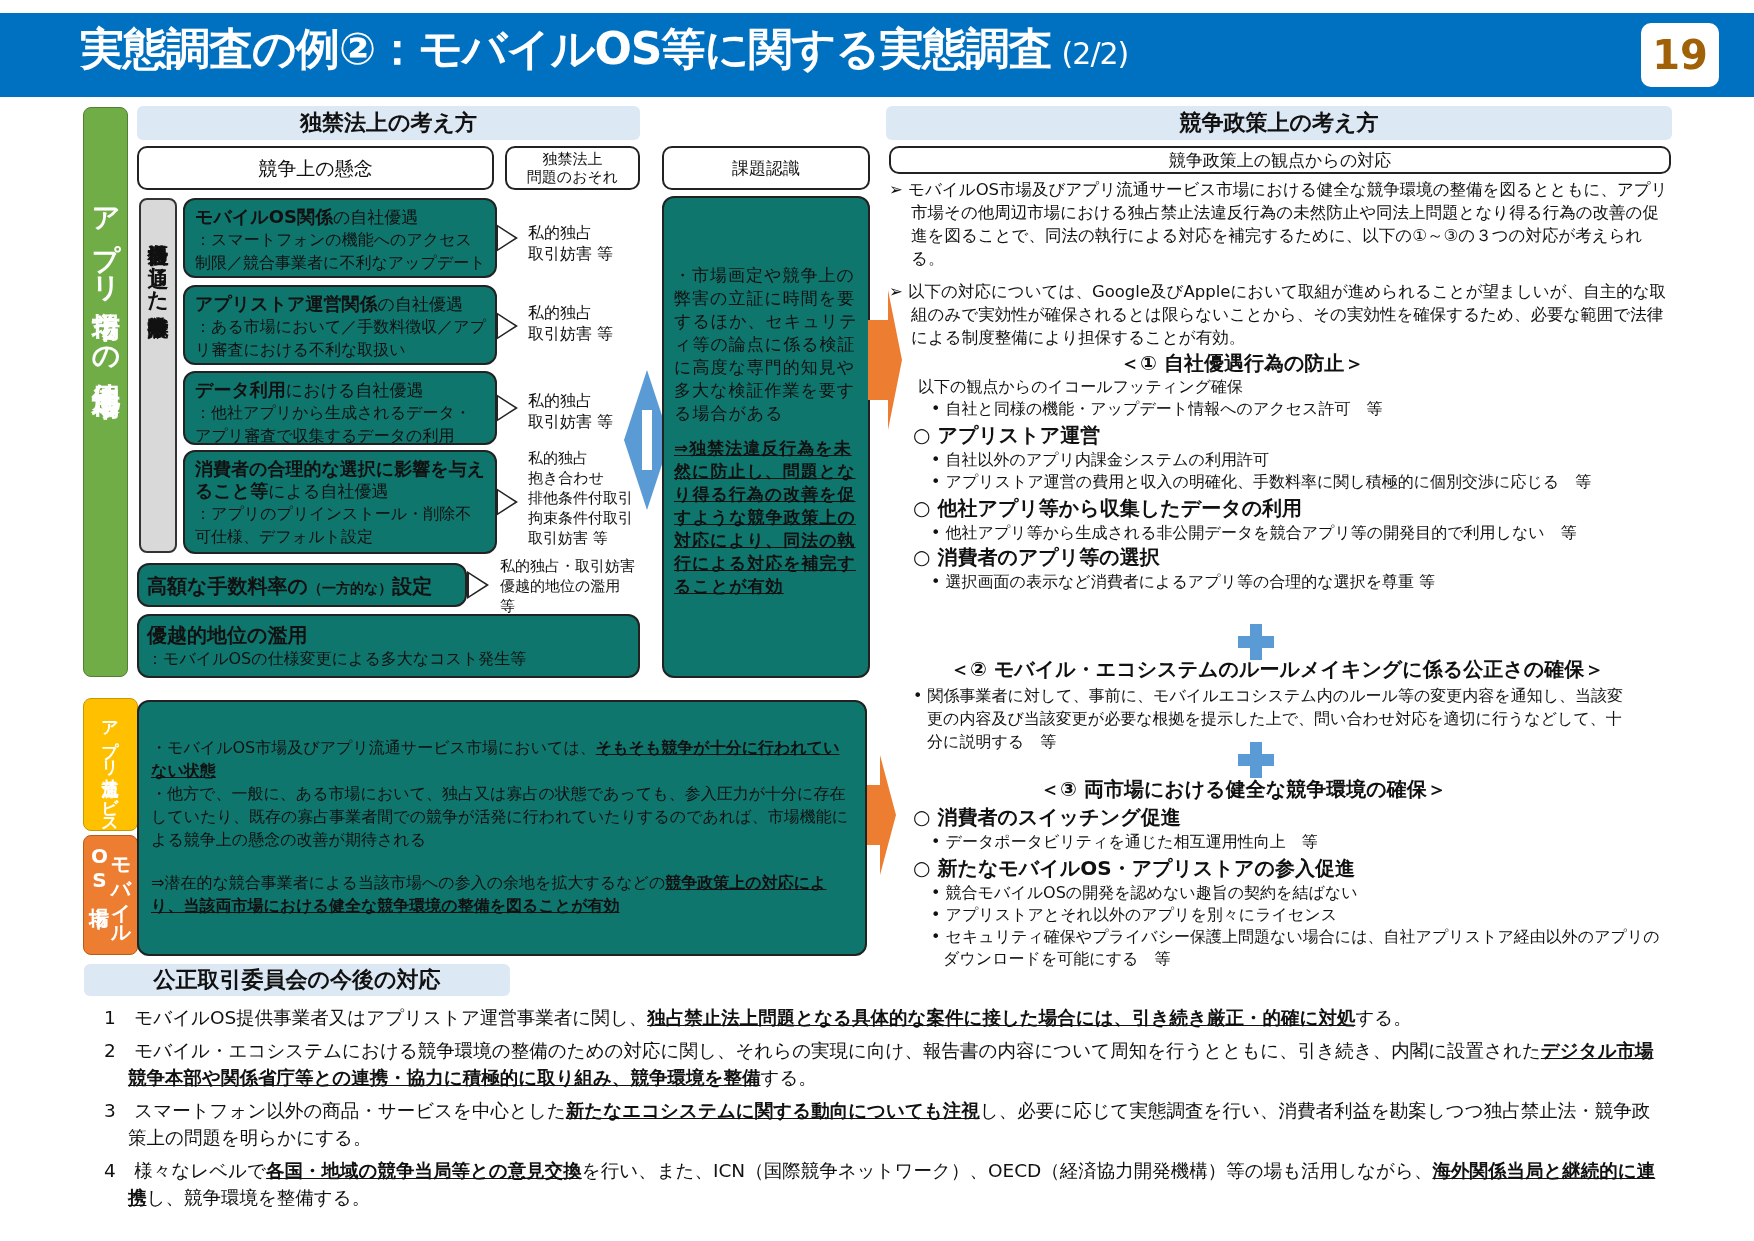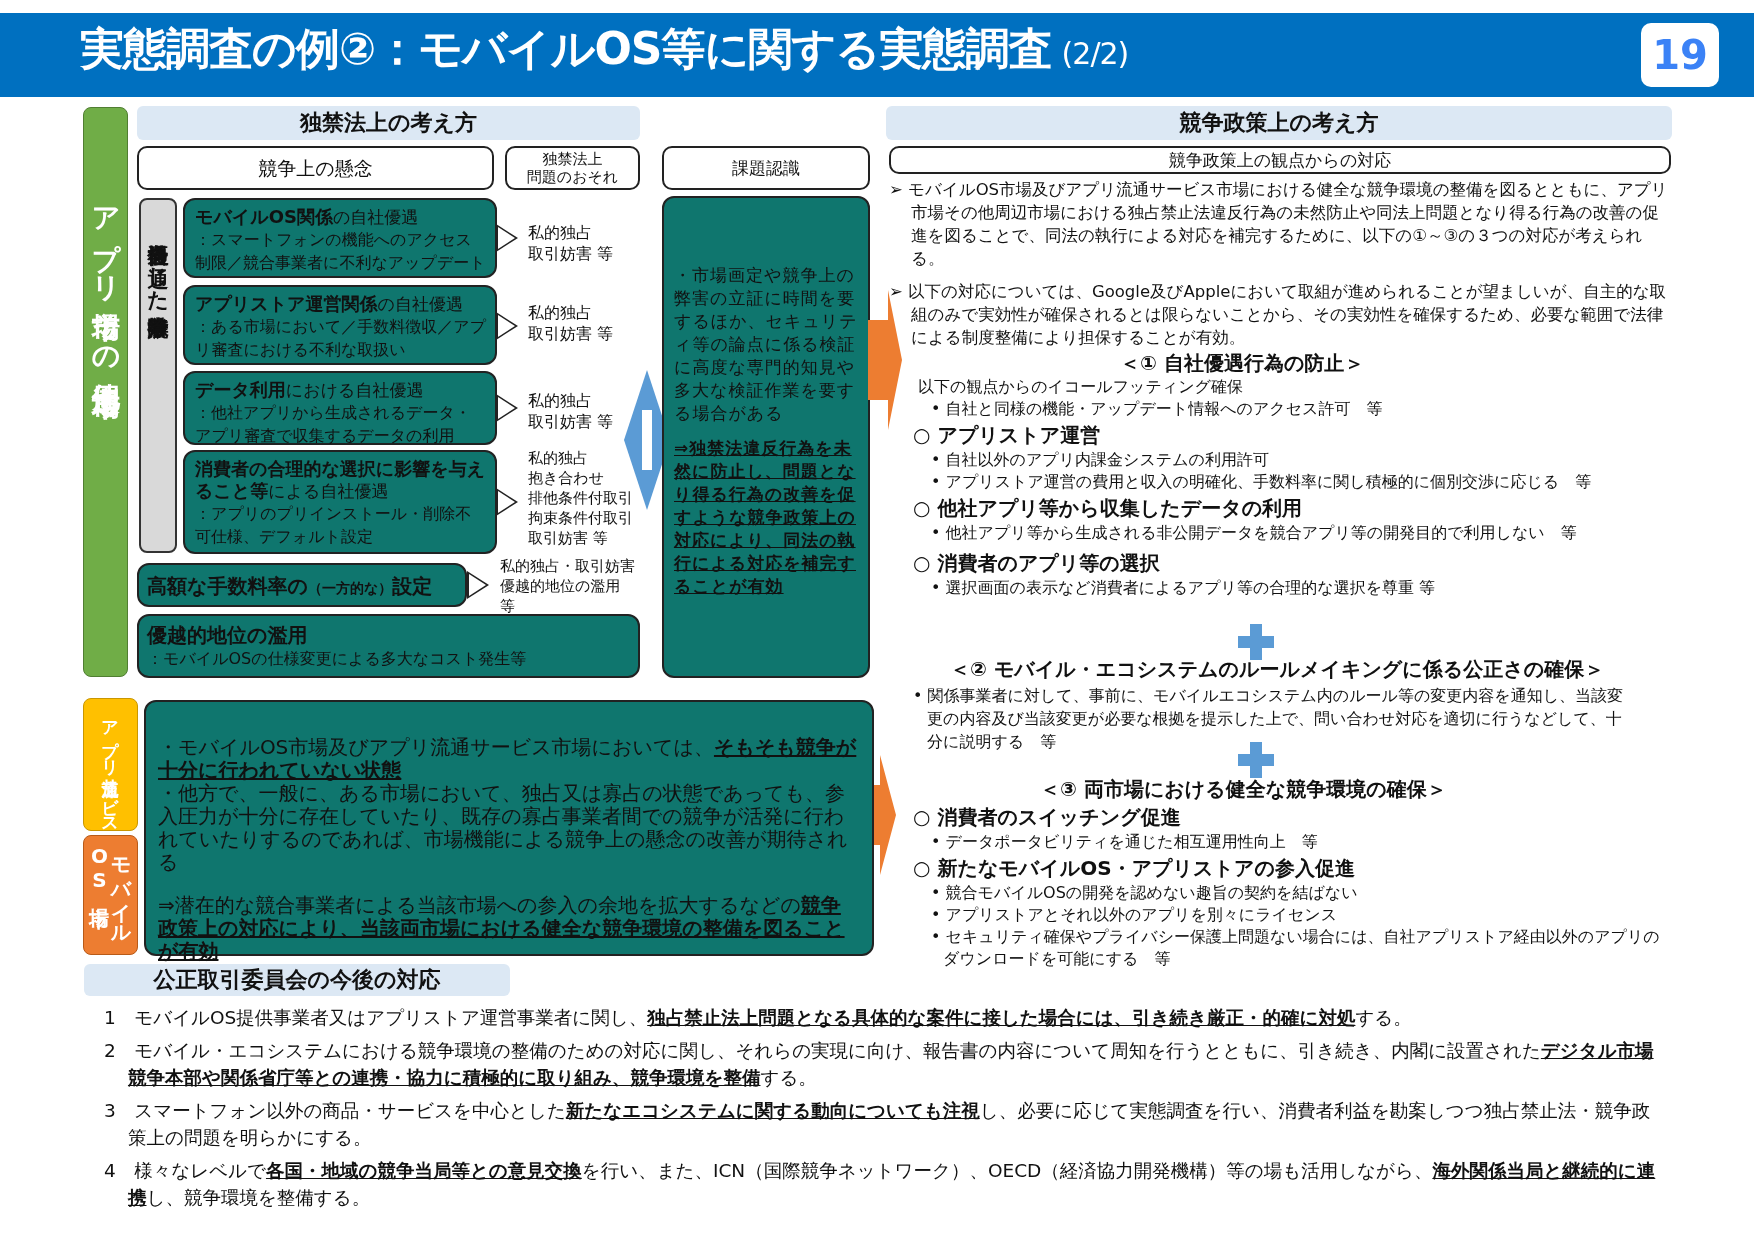--- a/index.html
+++ b/index.html
@@ -1,21 +1,21 @@
 <!DOCTYPE html>
 <html><head>
 <meta charset="utf-8">
 <style>
   html,body{margin:0;padding:0;background:#fff;}
   body{width:1754px;height:1241px;position:relative;overflow:hidden;font-family:"DejaVu Sans","Liberation Sans",sans-serif;color:#111;}
   .abs{position:absolute;box-sizing:border-box;}
   .titlebar{left:0;top:13px;width:1754px;height:84px;background:#0070c0;}
   .title{left:80px;top:20px;font-size:44px;font-weight:bold;color:#fff;white-space:nowrap;letter-spacing:-1px;}
   .title .sub{font-size:30px;font-weight:normal;margin-left:10px;}
-  .pagenum{left:1641px;top:23px;width:78px;height:64px;background:#fff;border-radius:10px;color:#3b82f6;font-weight:bold;font-size:40px;text-align:center;line-height:64px;}
+  .pagenum{left:1641px;top:23px;width:78px;height:64px;background:#fff;border-radius:10px;color:#a16207;font-weight:bold;font-size:40px;text-align:center;line-height:64px;}
   .sechead{background:#dce8f4;border-radius:6px;font-weight:bold;font-size:22px;text-align:center;}
   .box{border:2px solid #222;border-radius:12px;background:#0f766e;}
   .hbox{border:2px solid #222;border-radius:10px;background:#fff;font-size:19px;text-align:center;}
   .greenbar{left:83px;top:107px;width:45px;height:570px;background:#70ad47;border-radius:8px;border:1px solid #507e32;}
   .vtext{writing-mode:vertical-rl;text-orientation:upright;font-weight:bold;}
   .graybar{left:139px;top:198px;width:38px;height:355px;background:#d9d9d9;border:2px solid #333;border-radius:8px;}
   .item{font-size:17px;line-height:22px;padding:6px 8px 0 10px;}
   .item b{font-size:18px;}
   .tri{width:0;height:0;border-top:14px solid transparent;border-bottom:14px solid transparent;border-left:22px solid #222;}
   .tri::after{content:"";position:absolute;left:-20px;top:-11px;border-top:11px solid transparent;border-bottom:11px solid transparent;border-left:17px solid #fff;}
@@ -111,42 +111,42 @@
 <svg class="abs" style="left:862px;top:755px;" width="34" height="120">
     <polygon points="0,30 18,30 18,0 34,60 18,120 18,90 0,90" fill="#ed7d31"></polygon>
   </svg>
 
 <div class="abs ylw">
   <div class="vtext" style="font-size:17px;line-height:20px;margin:10px auto 0;height:118px;">アプリ流通サービス市場</div>
 </div>
 <div class="abs org">
   <div class="vtext" style="font-size:20px;line-height:22px;margin:8px auto 0;height:108px;">モバイルOS市場</div>
 </div>
-<div class="abs box" style="left:144px;top:700px;width:730px;height:256px;padding:34px 12px 0 12px;font-size:20px;line-height:23px;">
+<div class="abs box" style="left:137px;top:700px;width:730px;height:256px;padding:34px 12px 0 12px;font-size:16px;line-height:23px;">
   <div><span>・モバイルOS市場及びアプリ流通サービス市場においては、</span><span class="u">そもそも競争が十分に行われていない状態</span></div>
   <div>・他方で、一般に、ある市場において、独占又は寡占の状態であっても、参入圧力が十分に存在していたり、既存の寡占事業者間での競争が活発に行われていたりするのであれば、市場機能による競争上の懸念の改善が期待される</div>
   <div style="margin-top:20px;"><span>⇒潜在的な競合事業者による当該市場への参入の余地を拡大するなどの</span><span class="u">競争政策上の対応により、当該両市場における健全な競争環境の整備を図ることが有効</span></div>
 </div>
 
 <div class="abs sechead" style="left:886px;top:106px;width:786px;height:34px;line-height:34px;">競争政策上の考え方</div>
 <div class="abs hbox" style="left:889px;top:146px;width:782px;height:28px;line-height:24px;font-size:17px;">競争政策上の観点からの対応</div>
 <div class="abs rt" style="left:889px;top:178px;width:780px;padding-left:22px;text-indent:-22px;">➢ <span>モバイルOS市場及びアプリ流通サービス市場における健全な競争環境の整備を図るとともに、アプリ市場その他周辺市場における独占禁止法違反行為の未然防止や同法上問題となり得る行為の改善の促進を図ることで、同法の執行による対応を補完するために、以下の①～③の３つの対応が考えられる。</span></div>
 <div class="abs rt" style="left:889px;top:280px;width:780px;padding-left:22px;text-indent:-22px;">➢ <span>以下の対応については、Google及びAppleにおいて取組が進められることが望ましいが、自主的な取組のみで実効性が確保されるとは限らないことから、その実効性を確保するため、必要な範囲で法律による制度整備により担保することが有効。</span></div>
 
 <div class="abs h3" style="left:1120px;top:350px;">＜① 自社優遇行為の防止＞</div>
 <div class="abs bul" style="left:918px;top:376px;">以下の観点からのイコールフッティング確保</div>
 
 <div class="abs" style="left:913px;top:398px;width:760px;">
   <div class="bul" style="padding-left:18px;">• <span>自社と同様の機能・アップデート情報へのアクセス許可　等</span></div>
   <div class="circ" style="margin-top:2px;">○ <span>アプリストア運営</span></div>
   <div class="bul" style="padding-left:18px;">• <span>自社以外のアプリ内課金システムの利用許可</span></div>
   <div class="bul" style="padding-left:18px;">• <span>アプリストア運営の費用と収入の明確化、手数料率に関し積極的に個別交渉に応じる　等</span></div>
   <div class="circ" style="margin-top:2px;">○ <span>他社アプリ等から収集したデータの利用</span></div>
   <div class="bul" style="padding-left:18px;">• <span>他社アプリ等から生成される非公開データを競合アプリ等の開発目的で利用しない　等</span></div>
-  <div class="circ" style="margin-top:6px;">○ <span>消費者のアプリ等の選択</span></div>
+  <div class="circ" style="margin-top:0;">○ <span>消費者のアプリ等の選択</span></div>
   <div class="bul" style="padding-left:18px;">• <span>選択画面の表示など消費者によるアプリ等の合理的な選択を尊重 等</span></div>
 </div>
 
 <svg class="abs" style="left:1238px;top:624px;" width="36" height="36">
     <path d="M12 0h12v12h12v12H24v12H12V24H0V12h12z" fill="#5b9bd5"></path>
   </svg>
 <div class="abs h3" style="left:950px;top:656px;">＜② モバイル・エコシステムのルールメイキングに係る公正さの確保＞</div>
 <div class="abs bul" style="left:913px;top:684px;width:720px;padding-left:14px;text-indent:-14px;line-height:23px;">• <span>関係事業者に対して、事前に、モバイルエコシステム内のルール等の変更内容を通知し、当該変更の内容及び当該変更が必要な根拠を提示した上で、問い合わせ対応を適切に行うなどして、十分に説明する　等</span></div>
 
 <svg class="abs" style="left:1238px;top:742px;" width="36" height="36">

